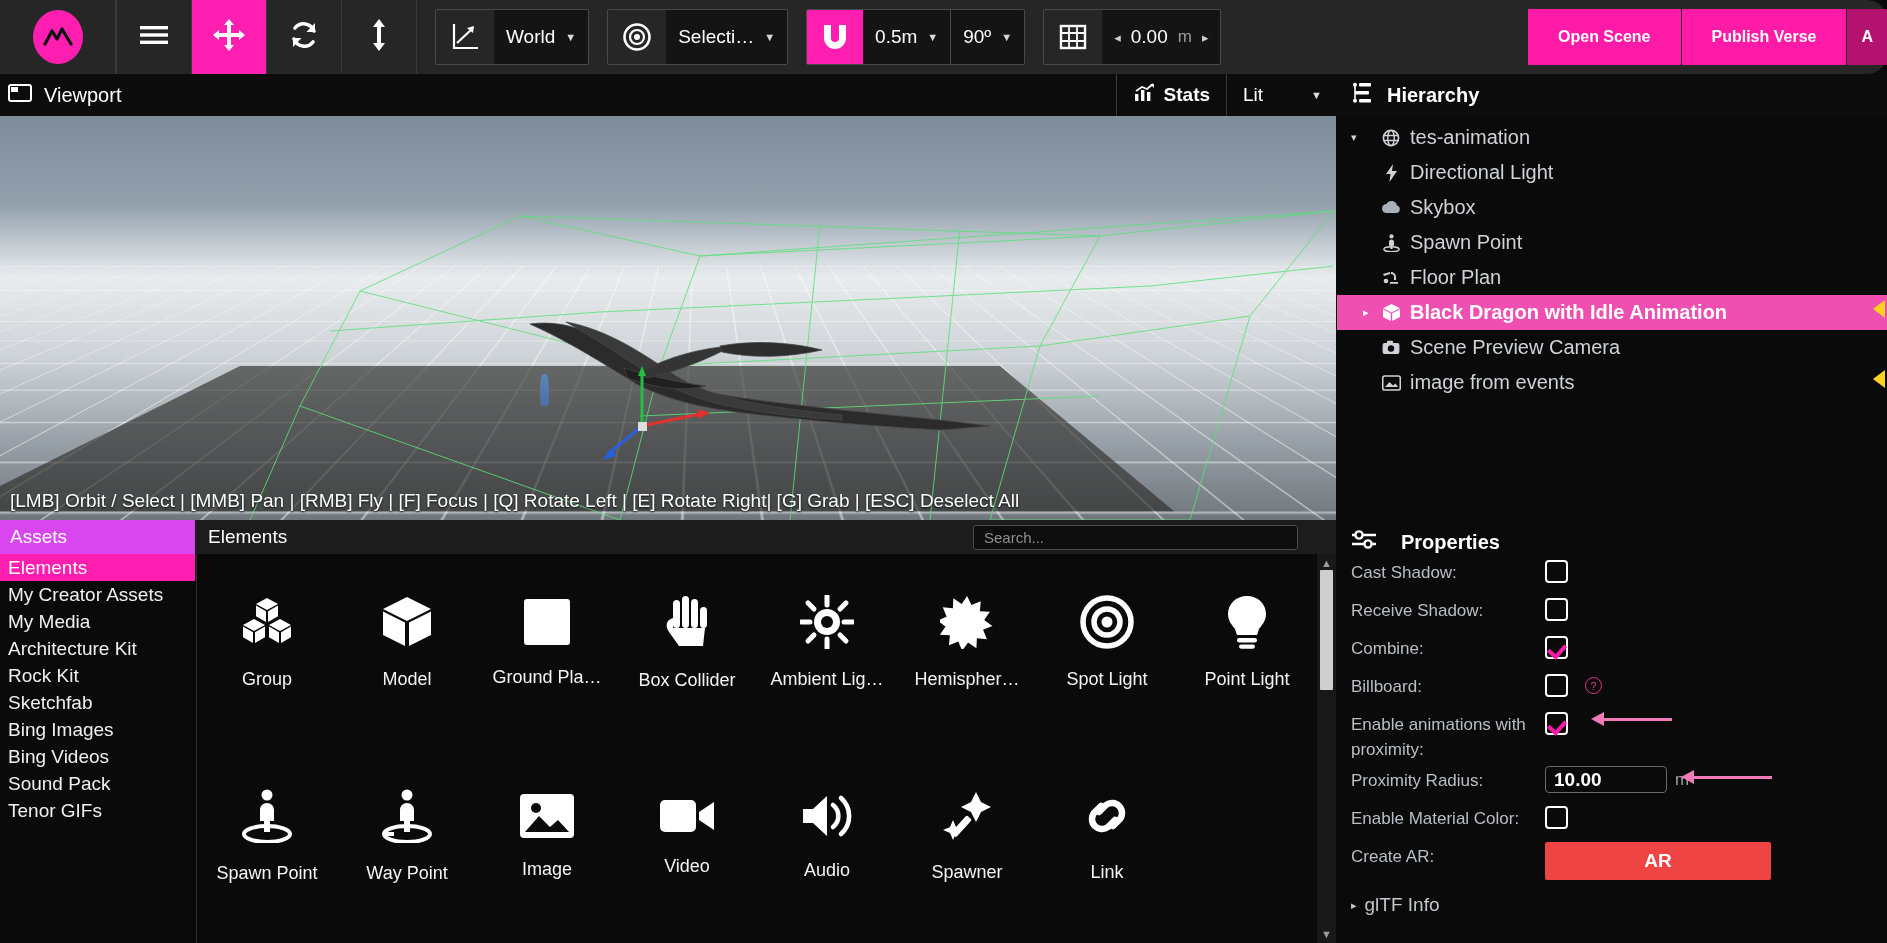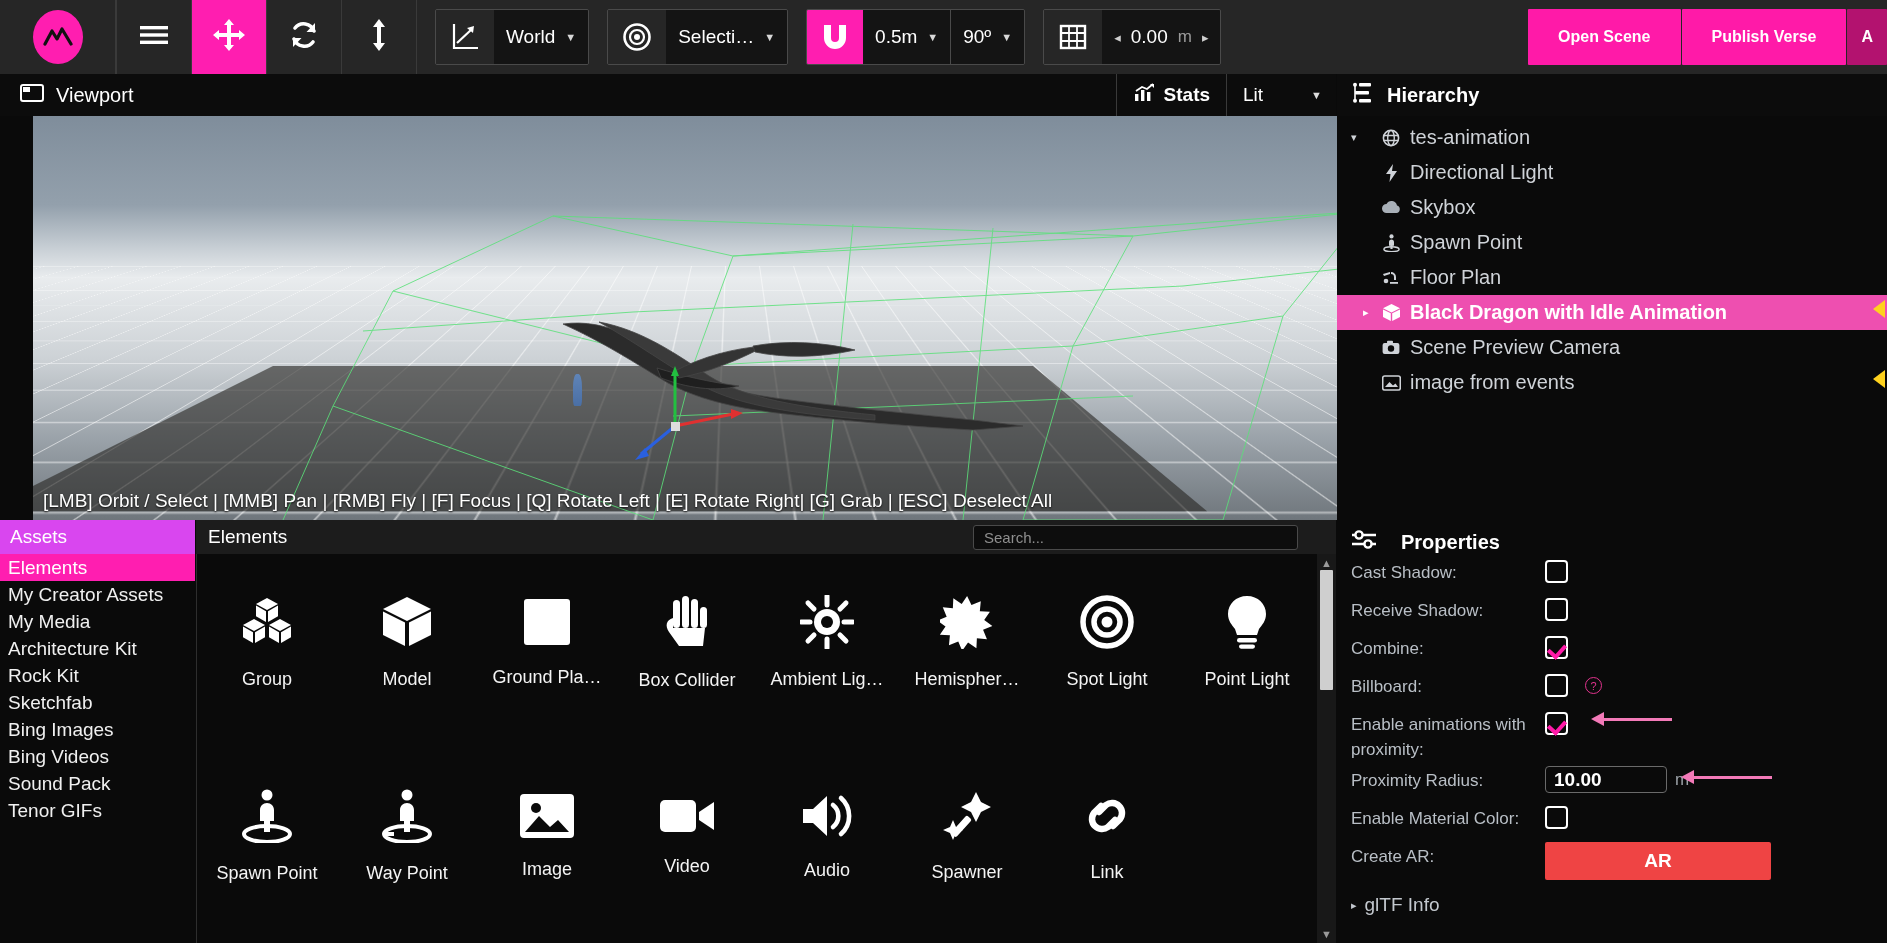--- a/index.html
+++ b/index.html
@@ -8,21 +8,21 @@
     width: 1887px; height: 943px;
     background: #000;
     font-family: "Liberation Sans", "DejaVu Sans", sans-serif;
     overflow: hidden;
   }
   .app { position: relative; width: 1887px; height: 943px; background: #0a0a0a; }
 
   
   .toolbar {
     position: absolute; top: 0; left: 0; width: 1887px; height: 74px;
-    background: #262626; display: flex; align-items: stretch;
+    background: #262626; display: flex; align-items: stretch; border-radius: 20px;
   }
   .tb-logo {
     width: 116px; display: flex; align-items: center; justify-content: center;
     background: #262626; border-right: 1px solid #3a3a3a;
   }
   .logo-blob {
     width: 50px; height: 54px; background: #ff1eb0; border-radius: 50%;
     display: flex; align-items: center; justify-content: center;
   }
   .tb-icon-btn {
@@ -61,39 +61,39 @@
     white-space: nowrap; border-radius: 1px;
   }
   .tb-btn.dim { background: #b3126f; padding: 0 14px; margin-right: 0; }
 
   
   .vp-header {
     position: absolute; top: 74px; left: 0; width: 1336px; height: 42px;
     background: #0c0c0c; display: flex; align-items: center;
   }
   .vp-title {
-    display: flex; align-items: center; gap: 12px; padding-left: 20px;
+    display: flex; align-items: center; gap: 12px; padding-left: 8px;
     color: #fff; font-size: 20px;
   }
   .vp-header-right { margin-left: auto; display: flex; align-items: stretch; height: 42px; }
   .vp-stats {
     display: flex; align-items: center; gap: 9px; padding: 0 16px;
     color: #fff; font-size: 19px; font-weight: bold; cursor: pointer;
     border-left: 1px solid #3a3a3a;
   }
   .vp-lit {
     display: flex; align-items: center; gap: 48px; padding: 0 14px 0 16px;
     color: #fff; font-size: 19px; cursor: pointer; border-left: 1px solid #3a3a3a;
   }
   .vp-lit .caret { font-size: 11px; color: #ddd; }
 
   
   .viewport {
     position: absolute; top: 116px; left: 0; width: 1336px; height: 404px;
-    overflow: hidden; background: #8c99a6; margin-left: 33px;
+    overflow: hidden; background: #8c99a6;
   }
   .vp-sky {
     position: absolute; inset: 0;
     background: linear-gradient(to bottom, #7f8d9b 0%, #93a0ac 22%, #c9d0d6 33%, #e9ecee 40%, #cdd2d6 60%, #9aa2a9 80%, #6f767c 100%);
   }
   .vp-ground {
     position: absolute; top: 150px; left: -600px; width: 2600px; height: 600px;
     background-image:
       repeating-linear-gradient(90deg, rgba(255,255,255,.55) 0 1px, transparent 1px 34px),
       repeating-linear-gradient(0deg, rgba(255,255,255,.45) 0 1px, transparent 1px 26px);

